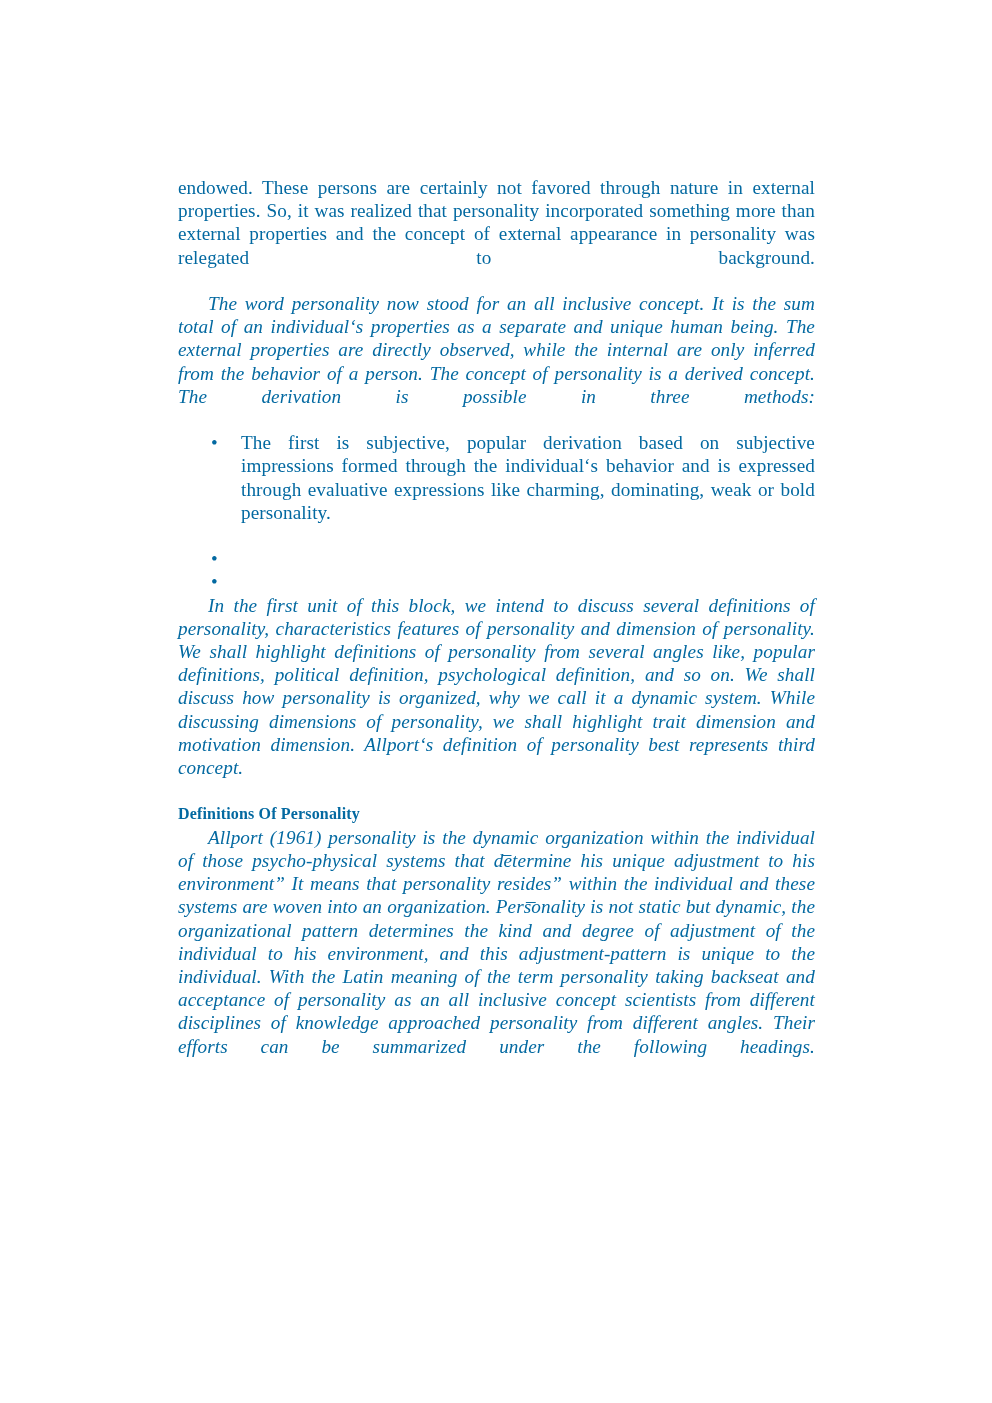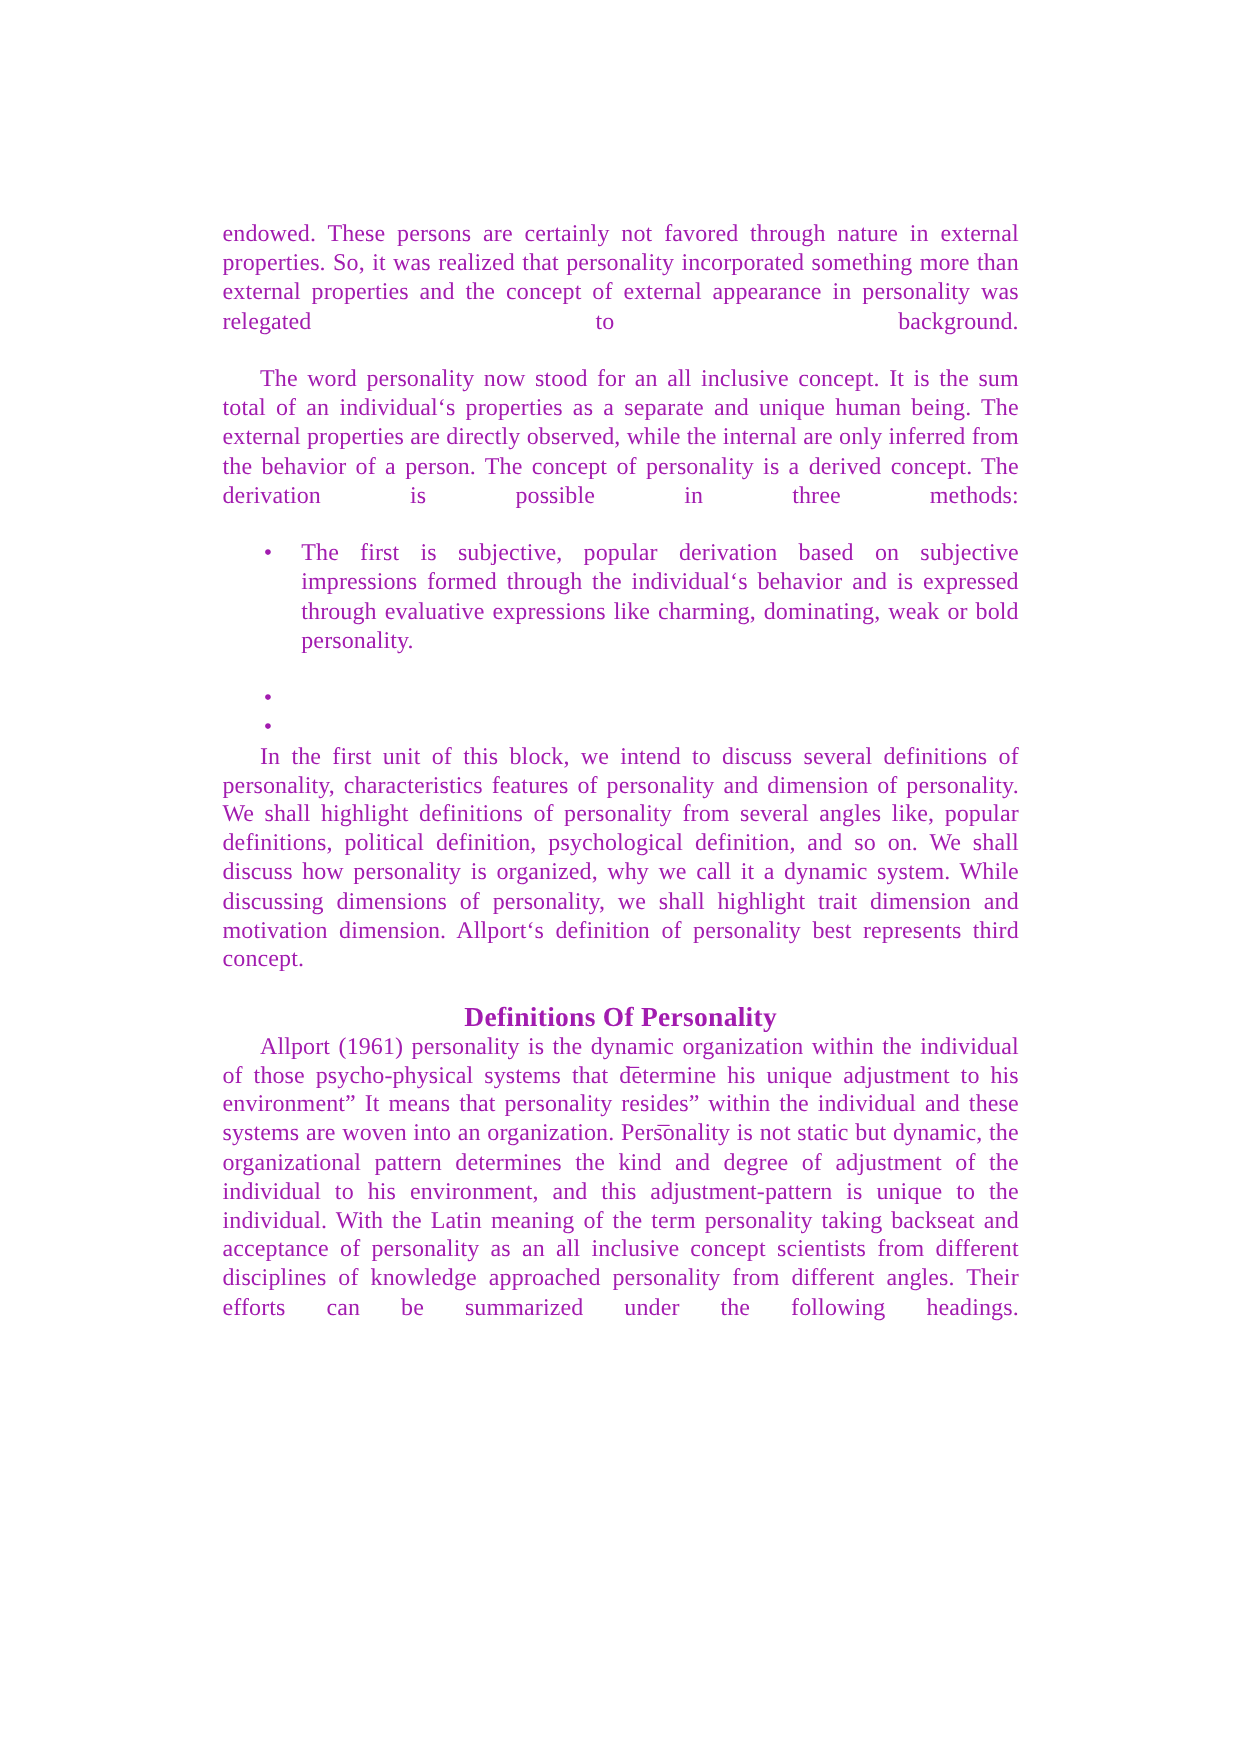--- a/index.html
+++ b/index.html
@@ -10,21 +10,21 @@
   }
 
   .page {
     position: relative;
     width: 992px;
     height: 1403px;
     margin: 0 auto;
     background: #ffffff;
     overflow: hidden;
     font-family: "Liberation Serif", "DejaVu Serif", serif;
-    color: #a21caf;
+    color: #0369a1;
     -webkit-font-smoothing: antialiased;
   }
 
   .text-block {
     position: absolute;
     left: 178px;
     top: 176px;
     width: 637px;
   }
 
@@ -33,20 +33,21 @@
     font-size: 19.2px;
     line-height: 23.2px;
     text-align: justify;
     text-justify: inter-word;
     hyphens: none;
     letter-spacing: 0.005em;
   }
 
   p.indent {
     text-indent: 30px;
+    font-style: italic;
   }
 
   
   p.body-par:after {
     content: "";
     display: inline-block;
     width: 100%;
   }
 
   .gap-par {
@@ -81,24 +82,24 @@
     position: absolute;
     left: 33px;
     top: 0;
     font-size: 19.2px;
     line-height: 23.2px;
   }
 
   
   h2.section-heading {
     margin: 0;
-    font-size: 22px;
+    font-size: 16px;
     line-height: 23.2px;
     font-weight: bold;
-    text-align: center;
+    text-align: left;
     letter-spacing: 0.01em;
   }
 
   .heading-gap-before { margin-top: 53px; }
   .heading-gap-after  { margin-top: 34px; }
 
   
   .ocr-dash {
     position: relative;
     display: inline-block;

